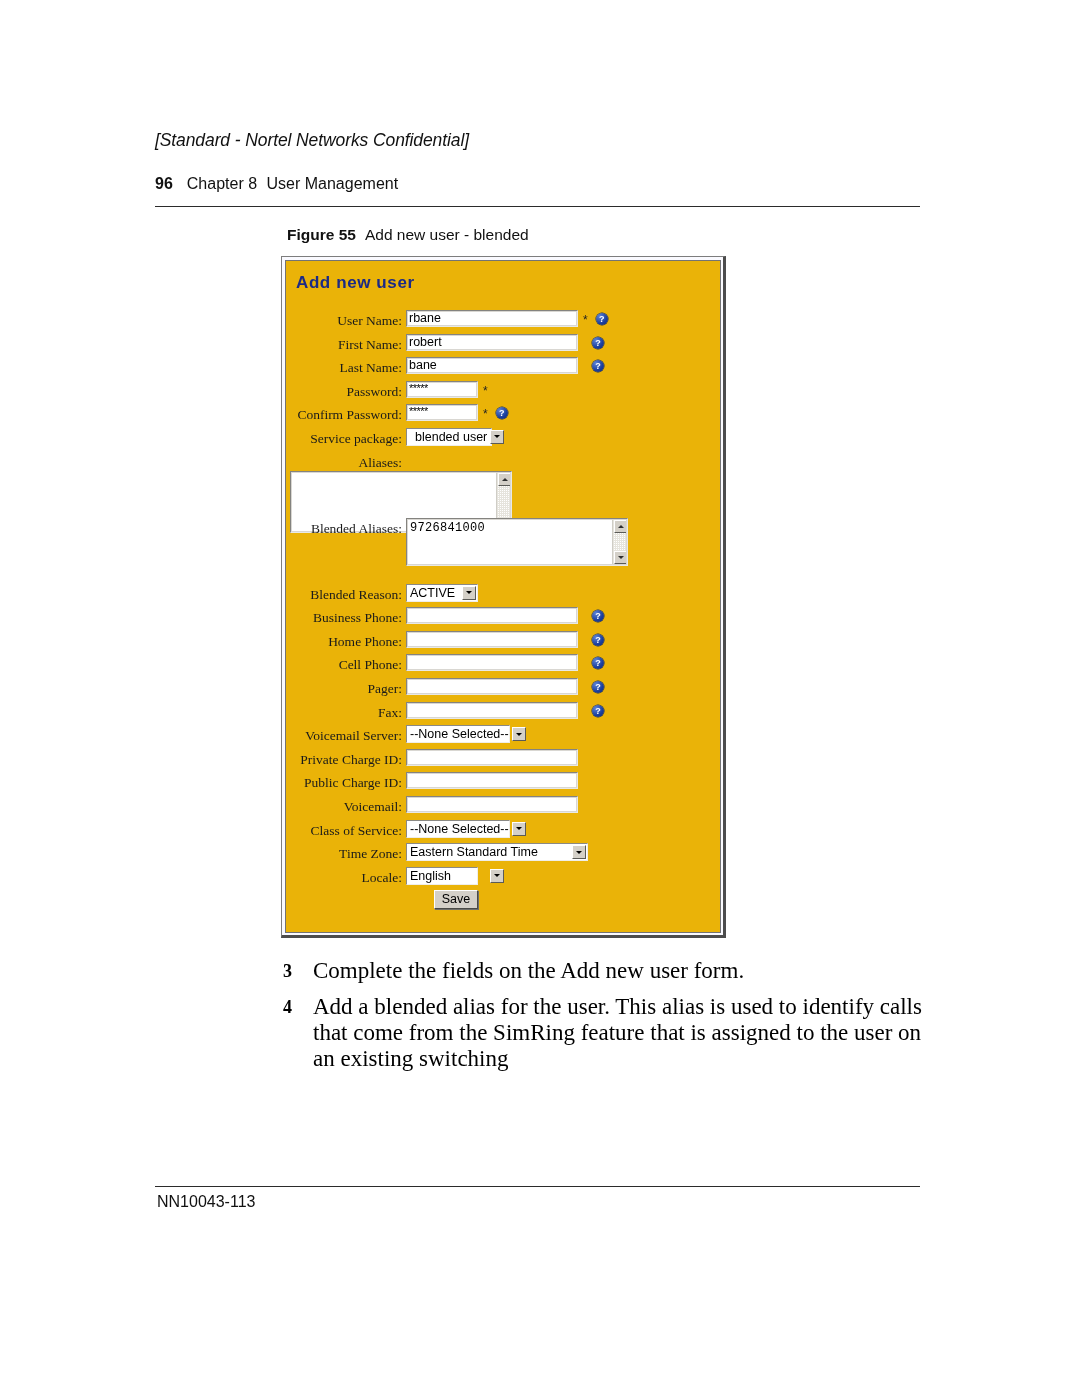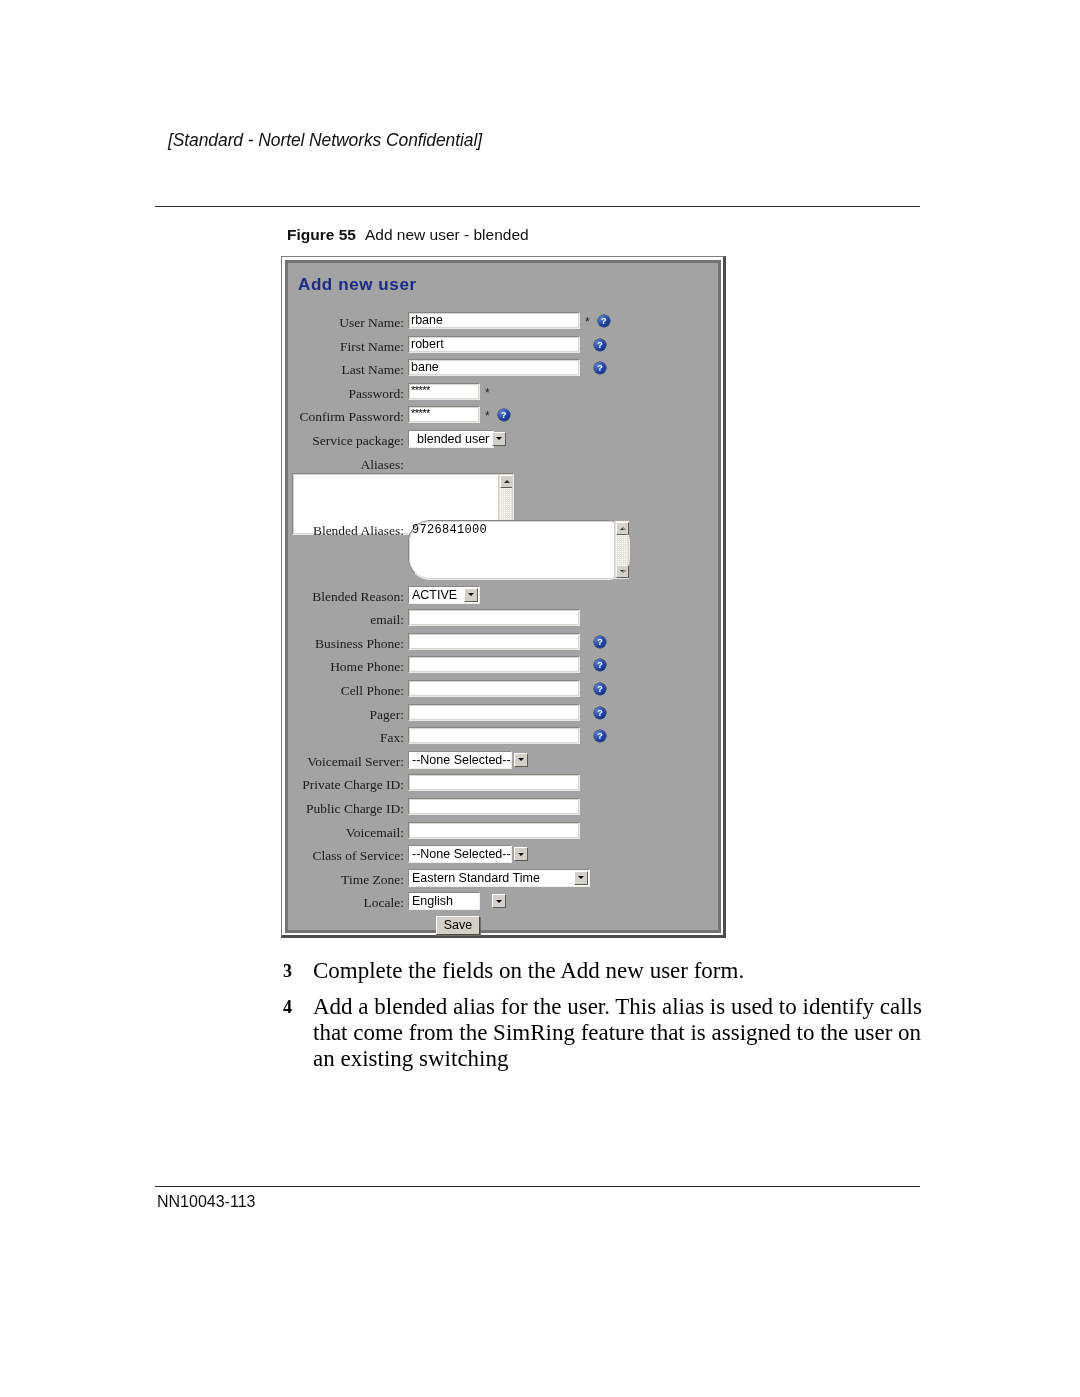--- a/index.html
+++ b/index.html
@@ -22,21 +22,20 @@
     left: 155px;
     top: 130px;
     width: 770px;
   }
   .confidential {
     font-family: "Liberation Sans", sans-serif;
     font-style: italic;
     font-size: 17.5px;
     letter-spacing: -0.1px;
     color: #111;
-    margin-left: 13px;
   }
   .chapter-line {
     font-family: "Liberation Sans", sans-serif;
     font-size: 16px;
     margin-top: 24px;
     color: #111;
     white-space: nowrap;
   }
   .chapter-line .pageno {
     font-weight: bold;
@@ -74,22 +73,22 @@
     height: 682px;
     background: #fafaff;
     border: 1px solid #7d7d7d;
     border-right: 3px solid #4d4d4d;
     border-bottom: 3px solid #4d4d4d;
     box-sizing: border-box;
   }
   .shot-inner {
     position: absolute;
     left: 3px; top: 3px; right: 2px; bottom: 2px;
-    border: 3px solid #737373;
-    background: #a3a3a3;
+    border: 1px solid #737373;
+    background: #eab308;
     box-sizing: border-box;
   }
 
   .form-title {
     position: absolute;
     left: 10px;
     top: 12px;
     font-family: "Liberation Sans", sans-serif;
     font-weight: bold;
     font-size: 17px;
@@ -339,20 +338,23 @@
     font-family: "Liberation Sans", sans-serif;
     font-size: 16px;
     color: #111;
   }
 </style>
 </head>
 <body>
 
 <div class="page-header">
   <div class="confidential">[Standard - Nortel Networks Confidential]</div>
+  <div class="chapter-line">
+    <span class="pageno">96</span><span>Chapter 8</span><span class="ch-gap"></span>&nbsp;<span>User Management</span>
+  </div>
 </div>
 <div class="header-rule"></div>
 
 <div class="figure-caption">
   <span class="fig-num">Figure 55</span><span class="fig-txt">Add new user - blended</span>
 </div>
 
 <div class="shot">
  <div class="shot-inner">
 
@@ -427,21 +429,21 @@
                   <i></i>
                 </span>
           </div>
         </div>
       </div>
     </div>
 
     <div class="row" style="height:66px;">
       <div class="lbl">Blended Aliases:</div>
       <div class="ctl">
-        <div class="ta" style="height:60px;border-radius:22px;">
+        <div class="ta" style="height:48px;">
           <div class="ta-text">9726841000</div>
           <div class="sbar">
             <span class="sb-btn up">
                   <i></i>
                 </span>
             <span class="sb-btn dn">
                   <i></i>
                 </span>
           </div>
         </div>
@@ -453,26 +455,20 @@
       <div class="ctl">
         <div class="sel" style="width:72px;">
           <span class="seltxt">ACTIVE</span>
           <span class="arrow-btn">
                 <i></i>
               </span>
         </div>
       </div>
     </div>
 
-    <div class="row">
-      <div class="lbl">email:</div>
-      <div class="ctl">
-        <div class="tin w-long"></div>
-      </div>
-    </div>
 
     <div class="row">
       <div class="lbl">Business Phone:</div>
       <div class="ctl">
         <div class="tin w-long"></div>
         <div class="help gap-lg">?</div>
       </div>
     </div>
 
     <div class="row">

